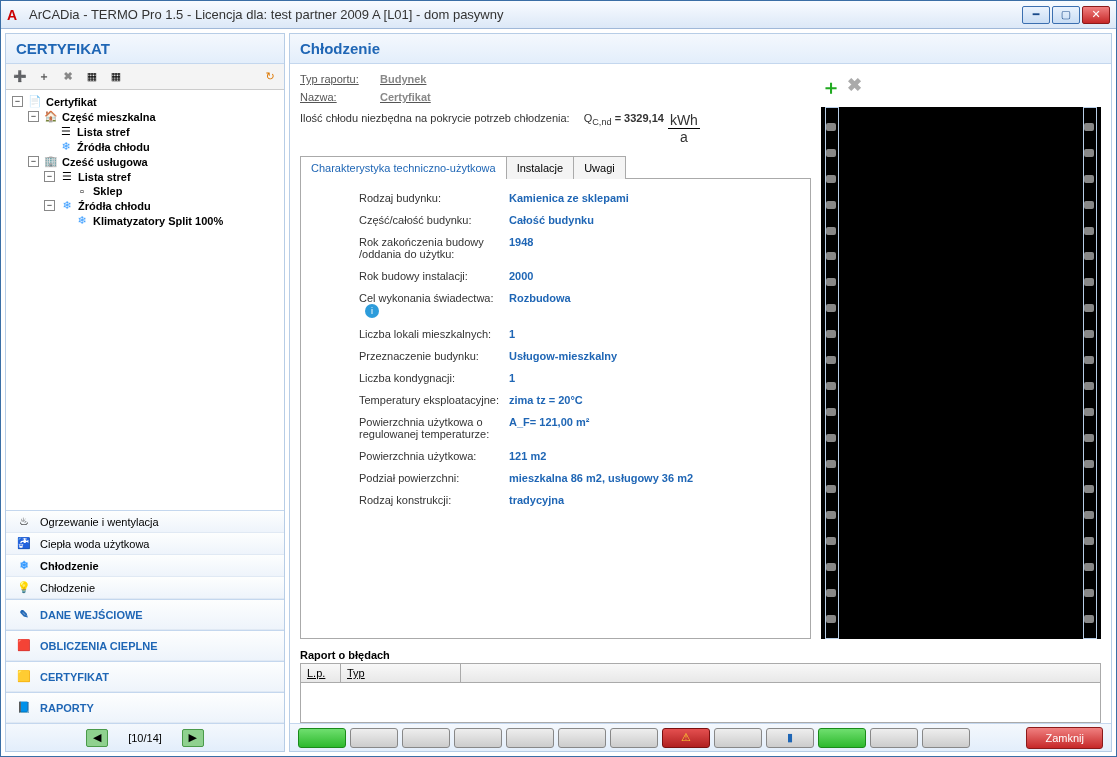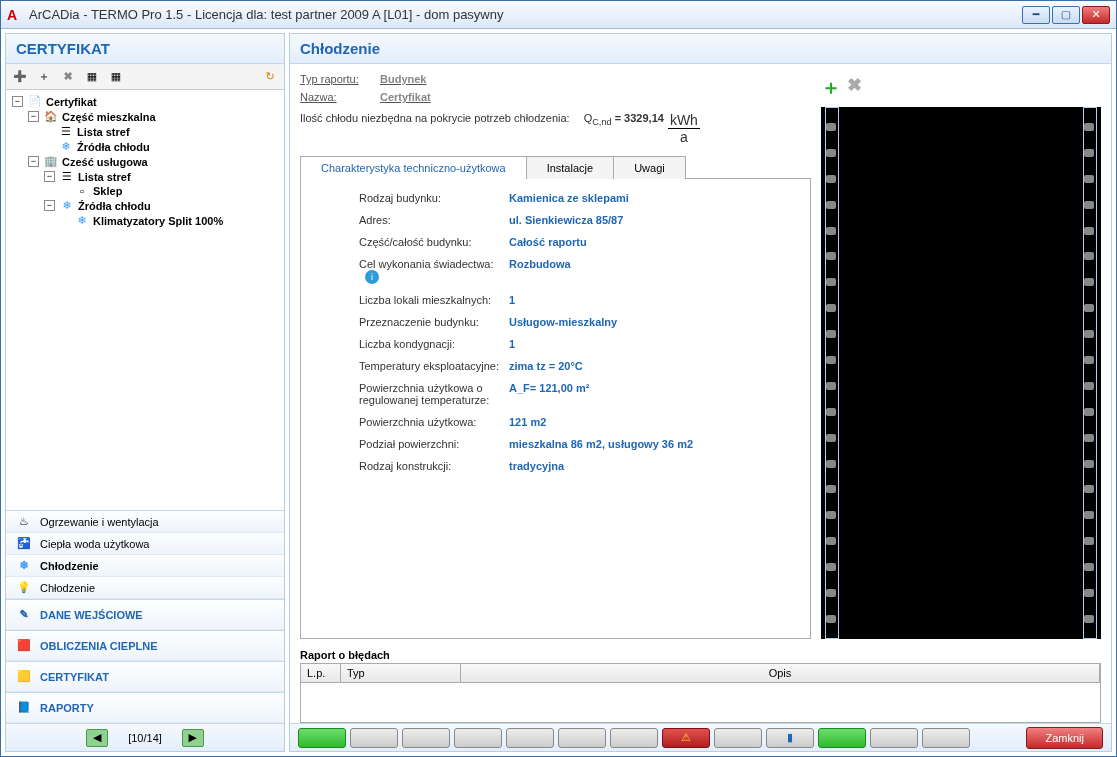--- a/index.html
+++ b/index.html
@@ -33,38 +33,38 @@
   .right { flex:1; display:flex; flex-direction:column; border:1px solid #b7cde6; }
   .content { flex:1; display:flex; padding:6px 10px 4px 10px; gap:10px; overflow:hidden; }
   .main { flex:1; display:flex; flex-direction:column; }
   .hdr-row { display:flex; align-items:center; padding:3px 0; color:#555;text-decoration:underline; }
   .hdr-row .lab { width:80px; }
   .hdr-row .val { color:#888; font-weight:bold; }
   .formula { display:flex; gap:4px; padding:6px 0 10px 0; color:#333; }
   .formula .frac { display:inline-flex; flex-direction:column; align-items:center; font-size:14px; }
   .formula .frac .top { border-bottom:1px solid #000; padding:0 2px;}
   .tabs { display:flex; border-bottom:1px solid #aaa; }
-  .tab { padding:5px 20px; border:1px solid #aaa; border-bottom:none; background:#f4f4f4; margin-right:-1px; cursor:pointer; position:relative; top:1px;}
+  .tab { padding:5px 10px; border:1px solid #aaa; border-bottom:none; background:#f4f4f4; margin-right:-1px; cursor:pointer; position:relative; top:1px;}
   .tab.active { background:#fff; color:#1f66b5; }
   .tabbody { flex:1; border:1px solid #aaa; border-top:none; padding:8px 14px; overflow:auto; }
   .prow { display:flex; padding:5px 0; align-items:flex-start; }
   .prow .plab { width:194px; color:#333;padding-left:44px; }
   .prow .pval { color:#1f66b5; font-weight:bold; }
   .prow .info { display:inline-block;width:14px;height:14px;border-radius:50%;background:#2d9cdb;color:#fff;text-align:center;font-size:9px;line-height:14px;margin-left:6px;}
   .side { width:280px; display:flex; flex-direction:column; }
   .side .shead { font-weight:bold; padding:2px 0; }
   .side .sbtns { display:flex; gap:6px; padding:4px 0; }
   .film { flex:1; background:#000; position:relative; margin-top:2px; }
   .film .holes { position:absolute; top:0; bottom:0; width:14px; display:flex; flex-direction:column; justify-content:space-around; padding:6px 0;}
   .film .holes.left { left:4px; } .film .holes.right { right:4px; }
   .film .hole { width:10px;height:8px;background:#888;border-radius:2px;}
   .errors { padding:4px 10px 0 10px; }
   .errors .ehead { font-weight:bold; padding:2px 0; }
   .errtbl { border:1px solid #aaa; height:60px; background:#fff; }
-  .errtbl .ehdr { display:flex; background:linear-gradient(#f8f8f8,#e8e8e8); border-bottom:1px solid #aaa; }
+  .errtbl .ehdr { display:flex; background:linear-gradient(#f8f8f8,#e8e8e8); border-bottom:1px solid #aaa;text-decoration:underline; }
   .errtbl .ehdr div { padding:3px 6px; border-right:1px solid #aaa; }
   .statusbar { height:28px; background:linear-gradient(#f4f8fd,#e3eefb); border-top:1px solid #c4d7ee; display:flex; align-items:center; padding:0 8px; gap:4px; }
   .seg { width:48px; height:20px; border:1px solid #888; border-radius:3px; background:linear-gradient(#eee,#ccc); }
   .seg.green { background:linear-gradient(#6fdf6f,#2db92d); border-color:#1a8a1a; }
   .seg.red { background:linear-gradient(#e45050,#b02020); border-color:#7a1010; display:flex;align-items:center;justify-content:center;color:#ffcf30;}
   .seg.bluei { display:flex;align-items:center;justify-content:center;color:#1f66b5;}
   .closewin { margin-left:auto; padding:4px 18px; background:linear-gradient(#f08080,#c62828); color:#fff; border:1px solid #8b1a1a; border-radius:3px; cursor:pointer; }
 </style>
 </head>
 <body>
@@ -221,26 +221,30 @@
             <div class="tab active">Charakterystyka techniczno-użytkowa</div>
             <div class="tab">Instalacje</div>
             <div class="tab">Uwagi</div>
           </div>
           <div class="tabbody" id="props">
               <div class="prow">
                 <div class="plab">Rodzaj budynku:</div>
                 <div class="pval">Kamienica ze sklepami</div>
               </div>
               <div class="prow">
-                <div class="plab">Adres:</div>
-                <div class="pval">ul. Sienkiewicza 85/87</div>
-              </div>
-              <div class="prow">
                 <div class="plab">Część/całość budynku:</div>
-                <div class="pval">Całość raportu</div>
+                <div class="pval">Całość budynku</div>
+              </div>
+              <div class="prow">
+                <div class="plab">Rok zakończenia budowy /oddania do użytku:</div>
+                <div class="pval">1948</div>
+              </div>
+              <div class="prow">
+                <div class="plab">Rok budowy instalacji:</div>
+                <div class="pval">2000</div>
               </div>
               <div class="prow">
                 <div class="plab">Cel wykonania świadectwa:<span class="info">i</span></div>
                 <div class="pval">Rozbudowa</div>
               </div>
               <div class="prow">
                 <div class="plab">Liczba lokali mieszkalnych:</div>
                 <div class="pval">1</div>
               </div>
               <div class="prow">
@@ -327,21 +331,20 @@
           </div>
         </div>
       </div>
 
       <div class="errors">
         <div class="ehead">Raport o błędach</div>
         <div class="errtbl">
           <div class="ehdr">
             <div style="width:40px">L.p.</div>
             <div style="width:120px">Typ</div>
-            <div style="flex:1;text-align:center">Opis</div>
           </div>
         </div>
       </div>
 
       <div class="statusbar">
         <div class="seg green"></div>
         <div class="seg"></div>
         <div class="seg"></div>
         <div class="seg"></div>
         <div class="seg"></div>

